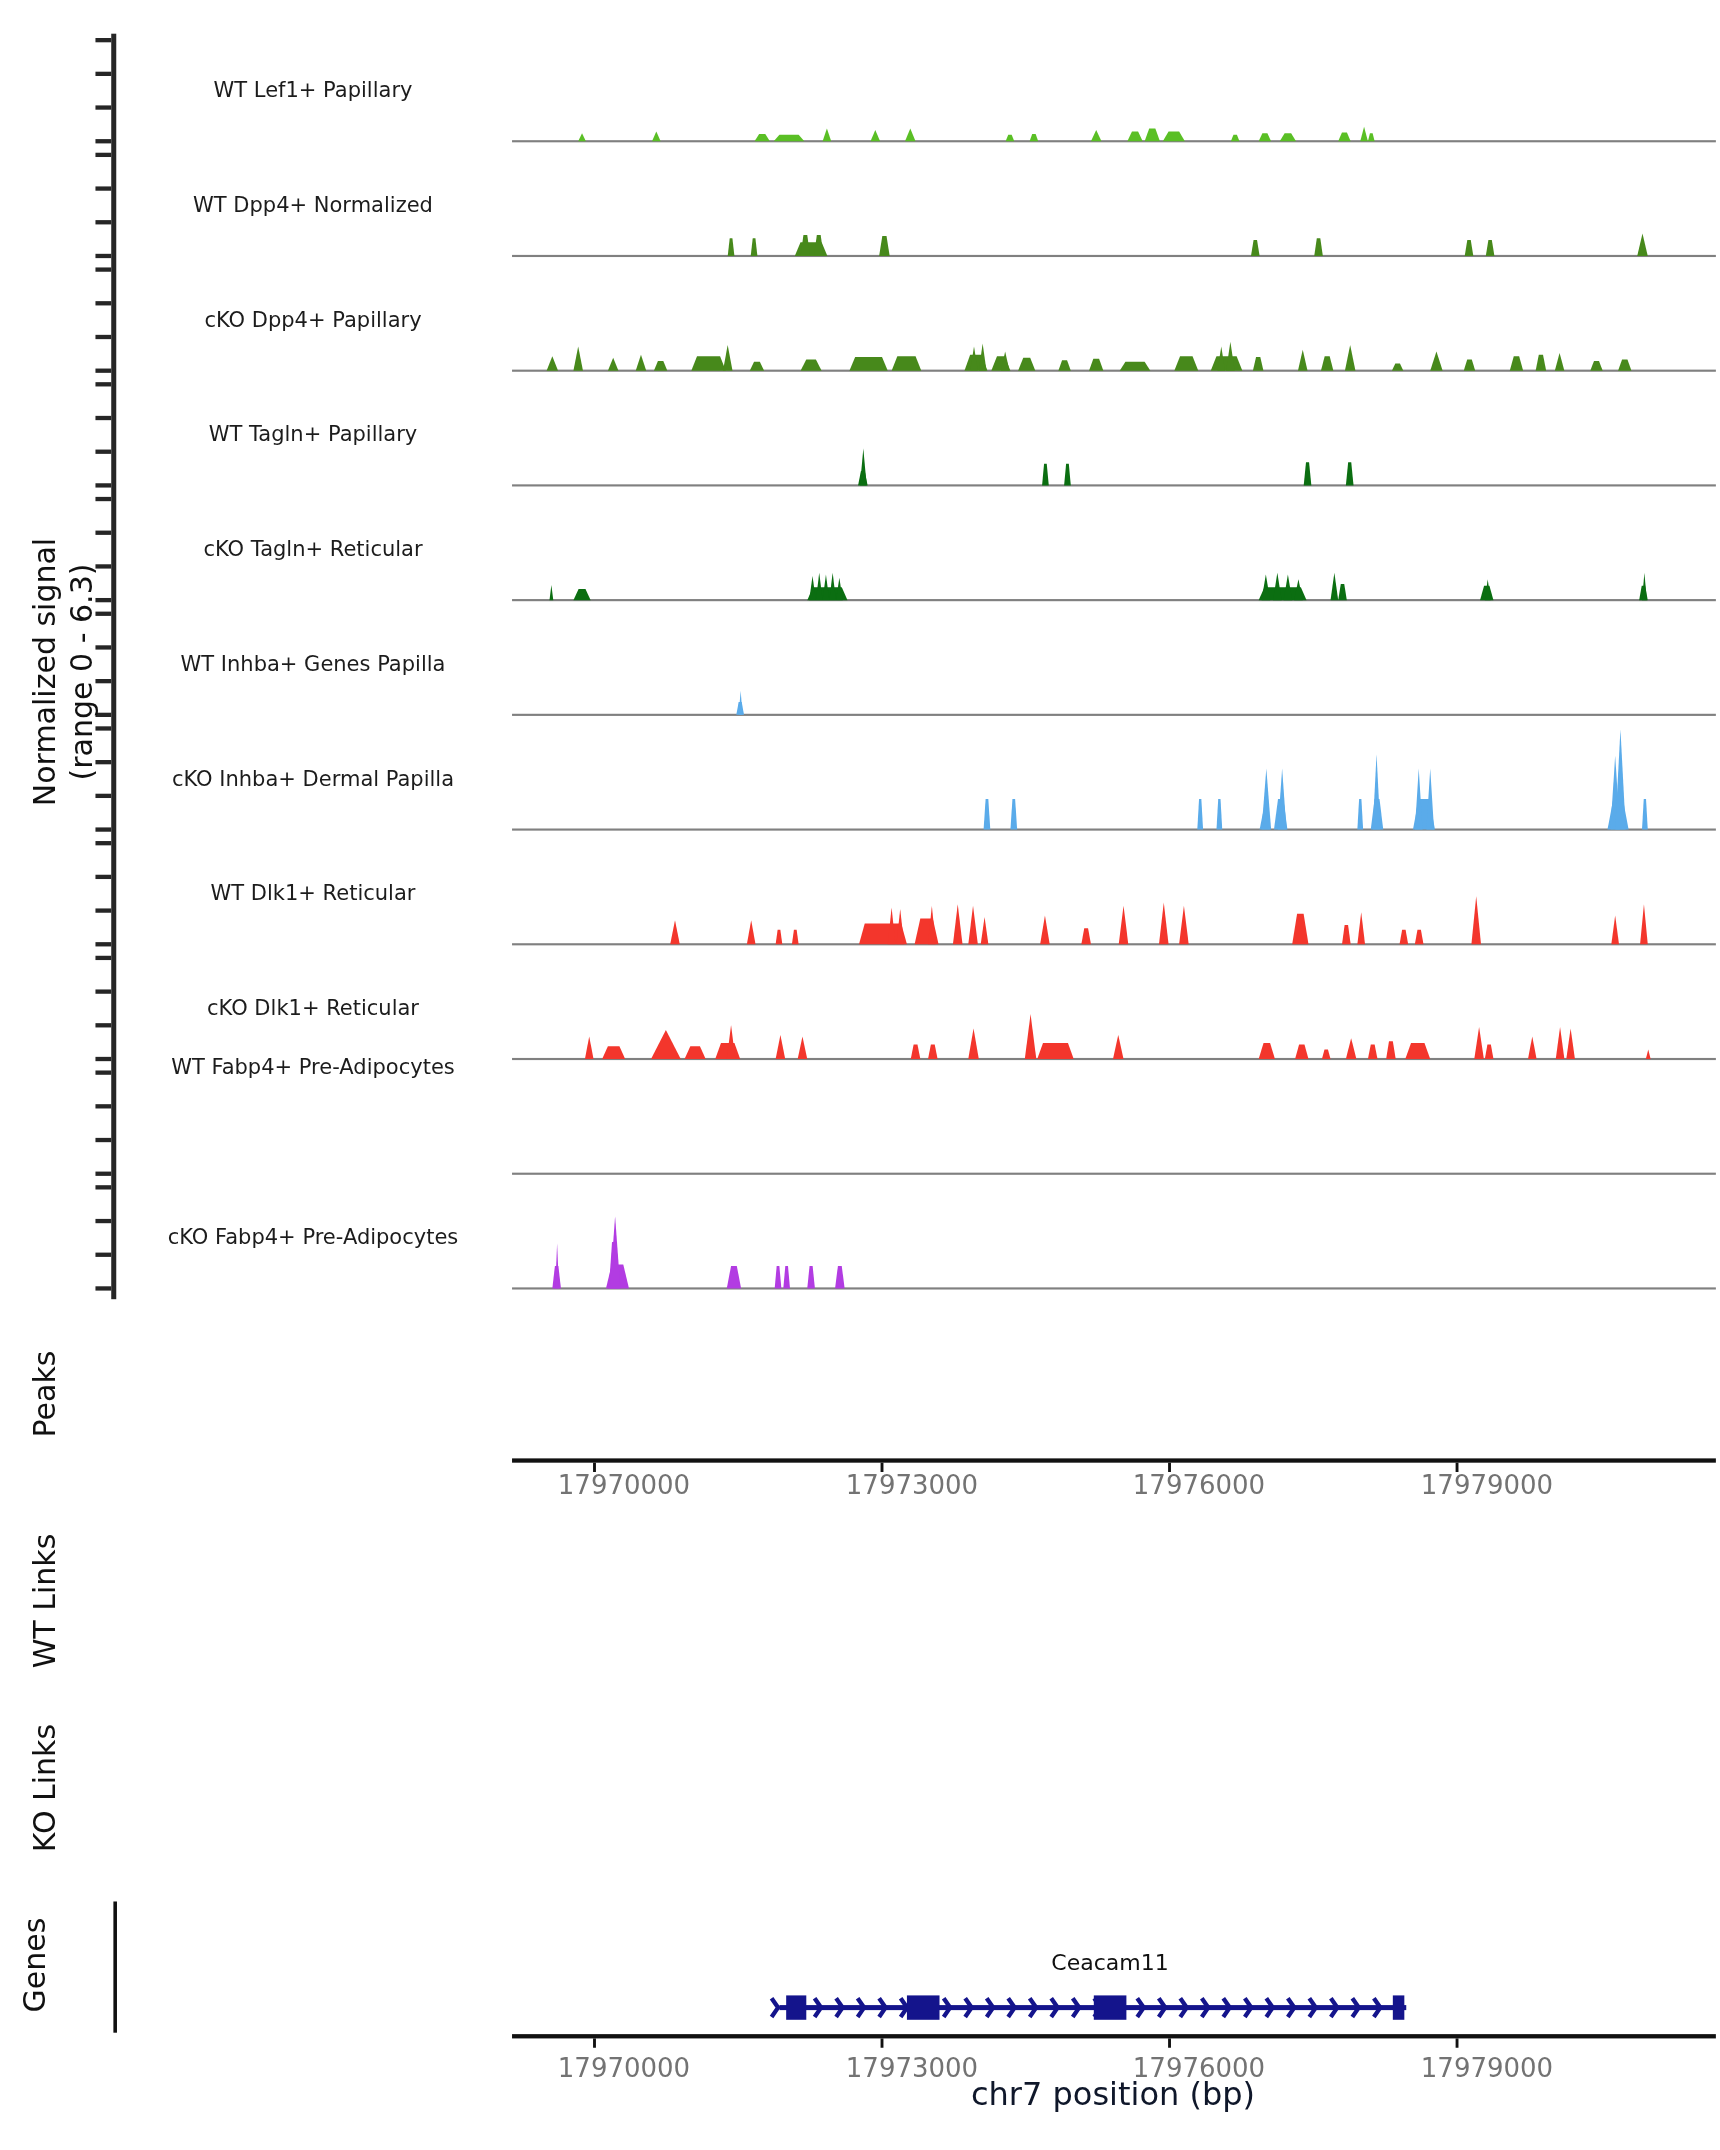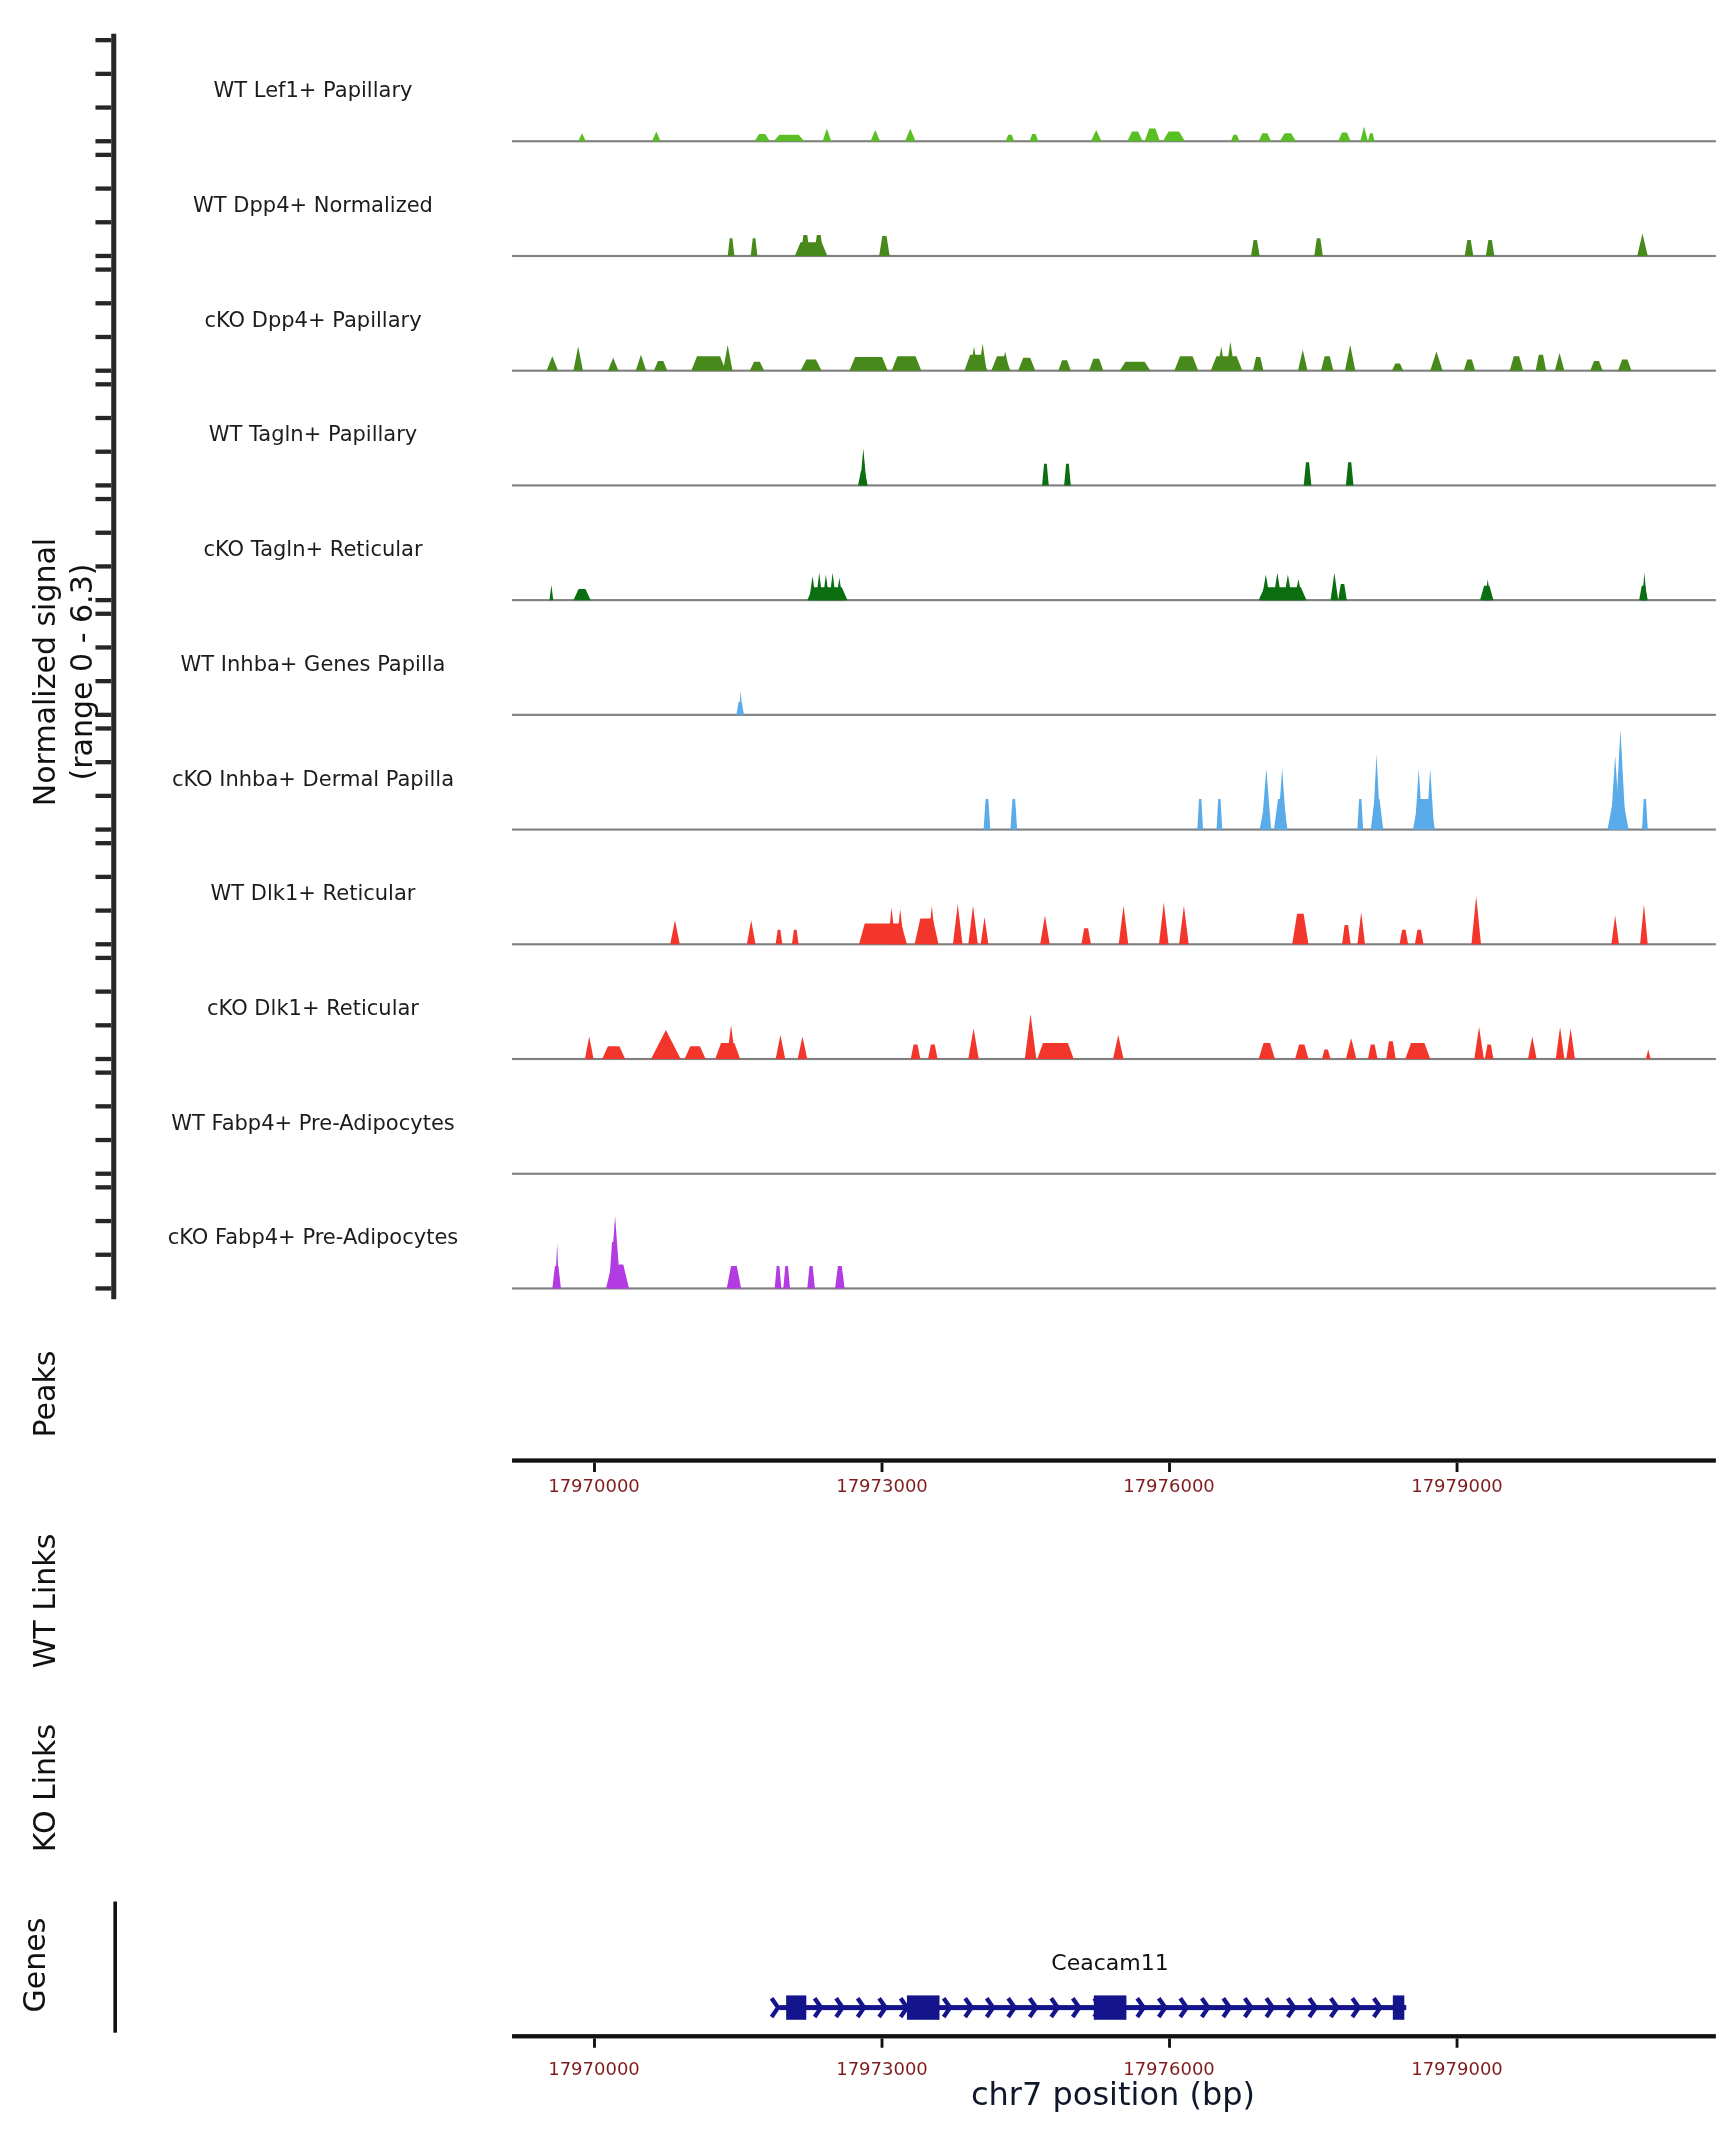--- a/index.html
+++ b/index.html
@@ -1,21 +1,21 @@
 <!DOCTYPE html>
 <html style="font-size:11.5px"><head>
 <meta charset="utf-8">
 <style>
   html,body{margin:0;padding:0;background:#ffffff;width:1721px;height:2151px;overflow:hidden;}
   #fig{position:relative;width:1721px;height:2151px;background:#ffffff;font-family:"DejaVu Sans",sans-serif;}
   #plot{position:absolute;left:0;top:0;}
   .lbl{position:absolute;white-space:nowrap;transform:translate(-50%,-50%);color:#1c1c1c;}
   .rot{position:absolute;white-space:nowrap;transform:translate(-50%,-50%) rotate(-90deg);color:#111;font-size:30px;}
   .track-lbl{font-size:21px;color:#1c1c1c;}
-  .tick-lbl{font-size:18px;color:#7f1d1d;}
+  .tick-lbl{font-size:26px;color:#737373;margin-left:30px;}
   .tick-top{top:1485px;}
   .tick-bot{top:2068px;}
   #ylab1{left:44px;top:672px;}
   #ylab2{left:81px;top:672px;}
   #peaks-lab{left:44px;top:1394px;}
   #wtlinks-lab{left:44px;top:1601px;}
   #kolinks-lab{left:44px;top:1788px;}
   #genes-lab{left:34px;top:1965px;}
   #gene-name{left:1110px;top:1954px;font-size:22px;color:#111;margin-top:8px;}
   #xlab{left:1113px;top:2094px;font-size:32px;color:#0f172a;}
@@ -343,21 +343,21 @@
 
   <div class="lbl track-lbl" style="left: 313px; top: 90px;">WT Lef1+ Papillary</div>
   <div class="lbl track-lbl" style="left: 313px; top: 205px;">WT Dpp4+ Normalized</div>
   <div class="lbl track-lbl" style="left: 313px; top: 320px;">cKO Dpp4+ Papillary</div>
   <div class="lbl track-lbl" style="left: 313px; top: 434px;">WT Tagln+ Papillary</div>
   <div class="lbl track-lbl" style="left: 313px; top: 549px;">cKO Tagln+ Reticular</div>
   <div class="lbl track-lbl" style="left: 313px; top: 664px;">WT Inhba+ Genes Papilla</div>
   <div class="lbl track-lbl" style="left: 313px; top: 779px;">cKO Inhba+ Dermal Papilla</div>
   <div class="lbl track-lbl" style="left: 313px; top: 893px;">WT Dlk1+ Reticular</div>
   <div class="lbl track-lbl" style="left: 313px; top: 1008px;">cKO Dlk1+ Reticular</div>
-  <div class="lbl track-lbl" style="left: 313px; top: 1123px;">WT Fabp4+ Pre-Adipocytes</div>
+  <div class="lbl track-lbl" style="left: 313px; top: 1067px;">WT Fabp4+ Pre-Adipocytes</div>
   <div class="lbl track-lbl" style="left: 313px; top: 1237px;">cKO Fabp4+ Pre-Adipocytes</div>
 
   <div class="lbl tick-lbl tick-top" style="left: 594px;">17970000</div>
   <div class="lbl tick-lbl tick-top" style="left: 882px;">17973000</div>
   <div class="lbl tick-lbl tick-top" style="left: 1169px;">17976000</div>
   <div class="lbl tick-lbl tick-top" style="left: 1457px;">17979000</div>
 
   <div class="lbl tick-lbl tick-bot" style="left: 594px;">17970000</div>
   <div class="lbl tick-lbl tick-bot" style="left: 882px;">17973000</div>
   <div class="lbl tick-lbl tick-bot" style="left: 1169px;">17976000</div>

